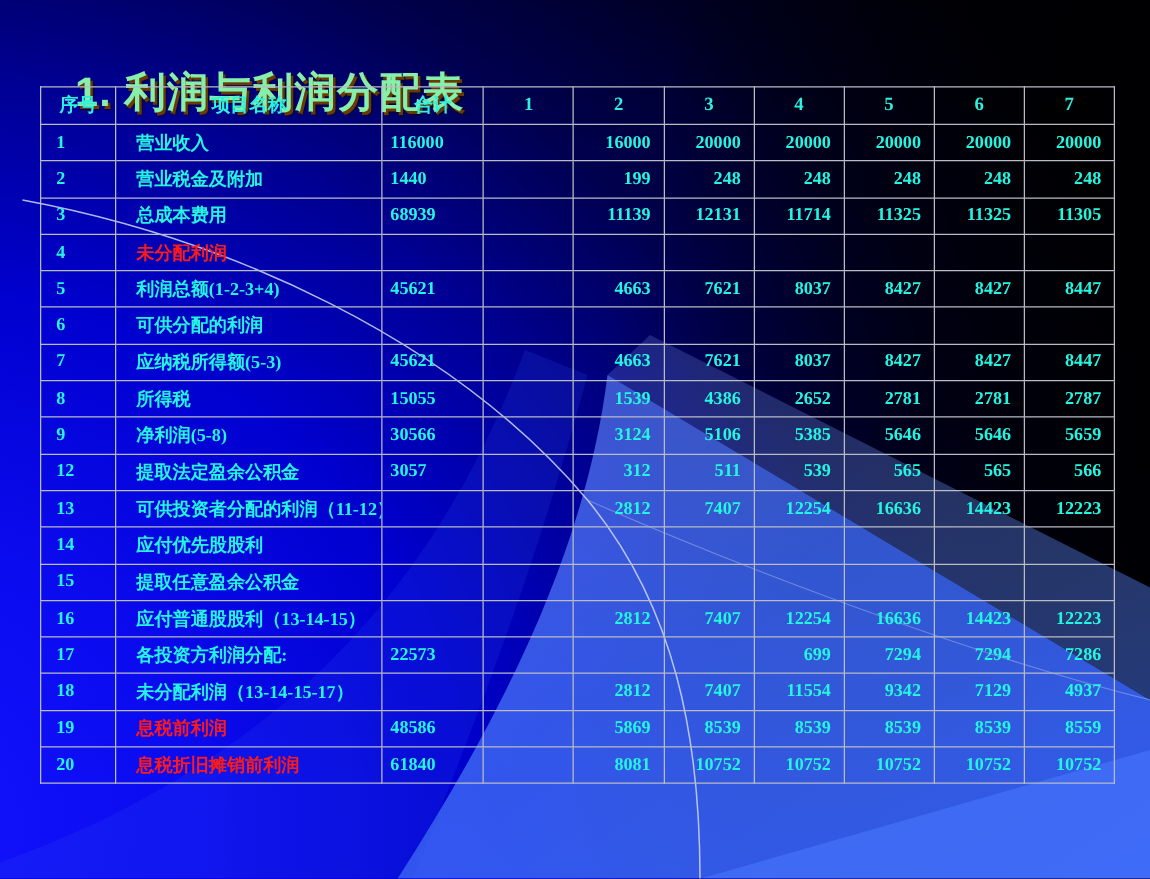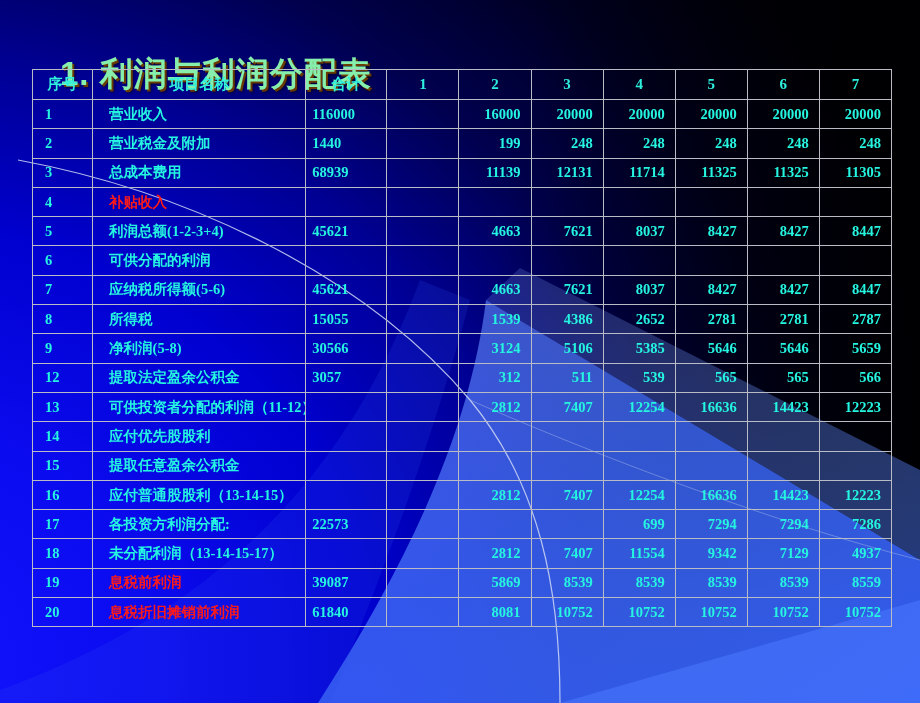--- a/index.html
+++ b/index.html
@@ -145,21 +145,21 @@
             <td class="c-y"></td>
             <td class="c-y">11139</td>
             <td class="c-y">12131</td>
             <td class="c-y">11714</td>
             <td class="c-y">11325</td>
             <td class="c-y">11325</td>
             <td class="c-y">11305</td>
           </tr>
           <tr>
             <td class="c-idx">4</td>
-            <td class="c-name red">补贴收入</td>
+            <td class="c-name red">未分配利润</td>
             <td class="c-tot"></td>
             <td class="c-y"></td>
             <td class="c-y"></td>
             <td class="c-y"></td>
             <td class="c-y"></td>
             <td class="c-y"></td>
             <td class="c-y"></td>
             <td class="c-y"></td>
           </tr>
           <tr>
@@ -181,21 +181,21 @@
             <td class="c-y"></td>
             <td class="c-y"></td>
             <td class="c-y"></td>
             <td class="c-y"></td>
             <td class="c-y"></td>
             <td class="c-y"></td>
             <td class="c-y"></td>
           </tr>
           <tr>
             <td class="c-idx">7</td>
-            <td class="c-name">应纳税所得额(5-6)</td>
+            <td class="c-name">应纳税所得额(5-3)</td>
             <td class="c-tot">45621</td>
             <td class="c-y"></td>
             <td class="c-y">4663</td>
             <td class="c-y">7621</td>
             <td class="c-y">8037</td>
             <td class="c-y">8427</td>
             <td class="c-y">8427</td>
             <td class="c-y">8447</td>
           </tr>
           <tr>
@@ -302,21 +302,21 @@
             <td class="c-y">2812</td>
             <td class="c-y">7407</td>
             <td class="c-y">11554</td>
             <td class="c-y">9342</td>
             <td class="c-y">7129</td>
             <td class="c-y">4937</td>
           </tr>
           <tr>
             <td class="c-idx">19</td>
             <td class="c-name red">息税前利润</td>
-            <td class="c-tot">39087</td>
+            <td class="c-tot">48586</td>
             <td class="c-y"></td>
             <td class="c-y">5869</td>
             <td class="c-y">8539</td>
             <td class="c-y">8539</td>
             <td class="c-y">8539</td>
             <td class="c-y">8539</td>
             <td class="c-y">8559</td>
           </tr>
           <tr>
             <td class="c-idx">20</td>

